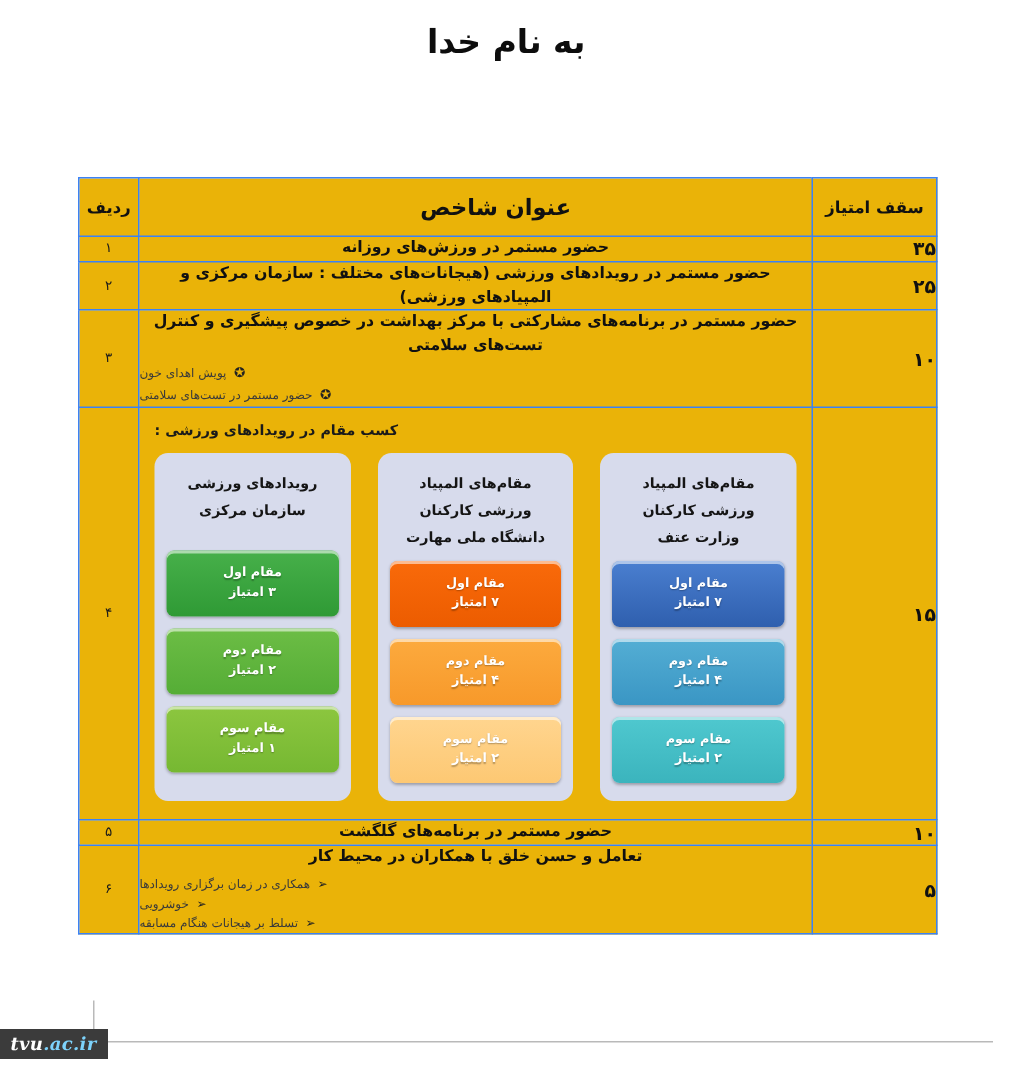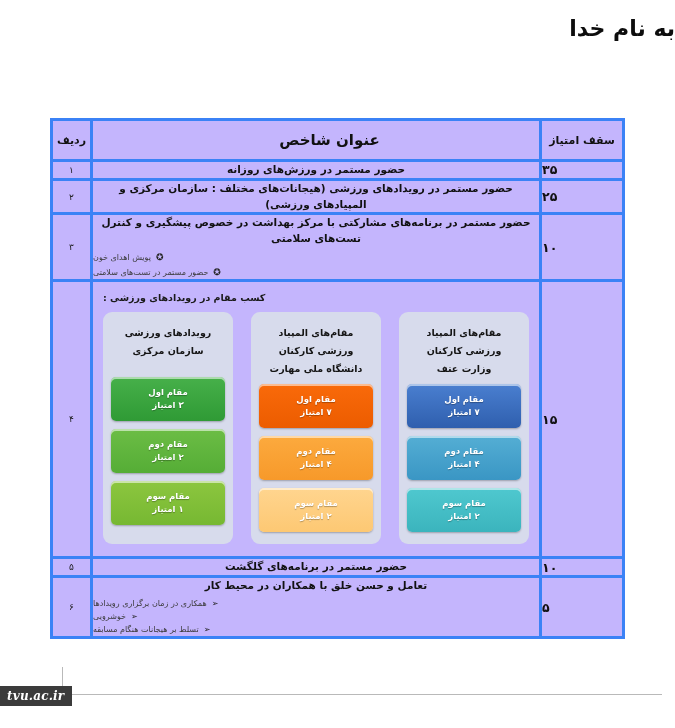--- a/index.html
+++ b/index.html
@@ -17,63 +17,63 @@
     color: #111111;
     direction: rtl;
   }
 
   
   .page-title {
     position: absolute;
     top: 16px;
     left: 0;
     width: 675px;
-    text-align: right;
+    text-align: center;
     font-size: 22px;
     font-weight: bold;
     letter-spacing: 0.5px;
     color: #0d0d0d;
   }
 
   
   .sheet {
     position: absolute;
     top: 118px;
     right: 50px;
     width: 572px;
     border-collapse: collapse;
     table-layout: fixed;
     direction: rtl;
   }
   .sheet td, .sheet th {
-    border: 3px solid #3b82f6;
+    border: 1px solid #3b82f6;
     vertical-align: middle;
     padding: 0;
-    background: #c4b5fd;
+    background: #eab308;
   }
 
   col.c-row   { width: 40px;  }
   col.c-title { width: 449px; }
   col.c-score { width: 83px;  }
 
   .th-cell {
     height: 38px;
     text-align: center;
     font-weight: bold;
     font-size: 11px;
   }
   .th-cell.big { font-size: 15px; padding-left: 27px; }
 
   .cell-row {
     text-align: center;
     font-size: 9px;
     color: #1a1a1a;
   }
   .cell-score {
-    text-align: left;
+    text-align: right;
     font-size: 12.5px;
     font-weight: bold;
     color: #111;
   }
   .cell-title {
     padding: 7px 12px 7px 12px;
     font-size: 10.5px;
     font-weight: bold;
     line-height: 1.5;
     text-align: center;
@@ -164,21 +164,21 @@
     background: #3b3b3b;
     color: #ffffff;
     font-family: "DejaVu Serif", "Liberation Serif", serif;
     font-style: italic;
     font-weight: bold;
     font-size: 12px;
     padding: 3px 8px 3px 7px;
     direction: ltr;
     letter-spacing: 0.2px;
   }
-  .watermark .wm-dom { color: #ffffff; margin-top: 48px; }
+  .watermark .wm-dom { color: #7dd3fc; margin-top: 48px; }
   .wm-rule {
     position: absolute;
     left: 62px;
     bottom: 33px;
     width: 600px;
     height: 1px;
     background: #b9b9b9;
   }
   .wm-tick {
     position: absolute;

